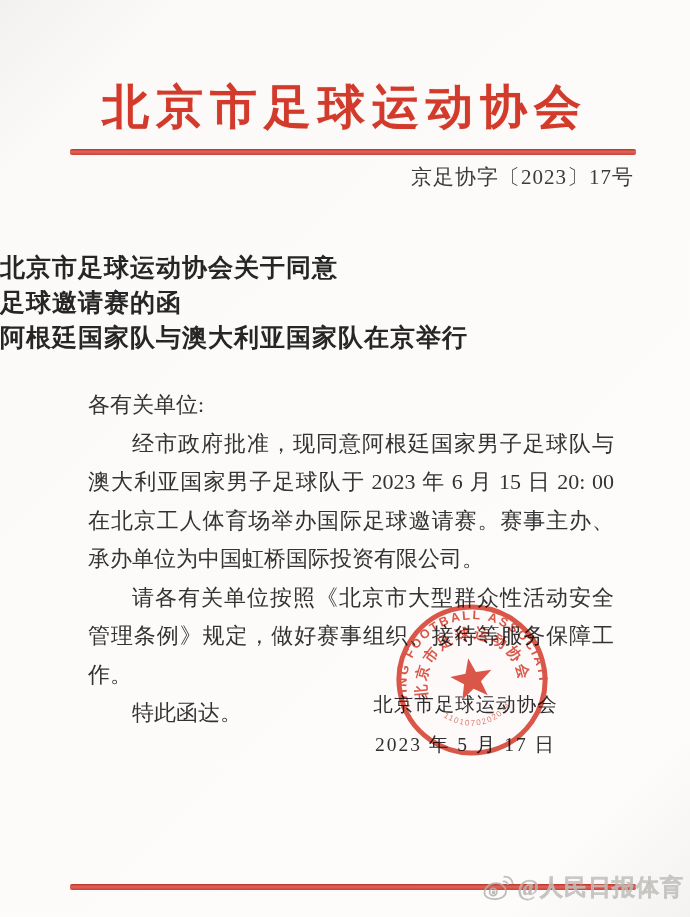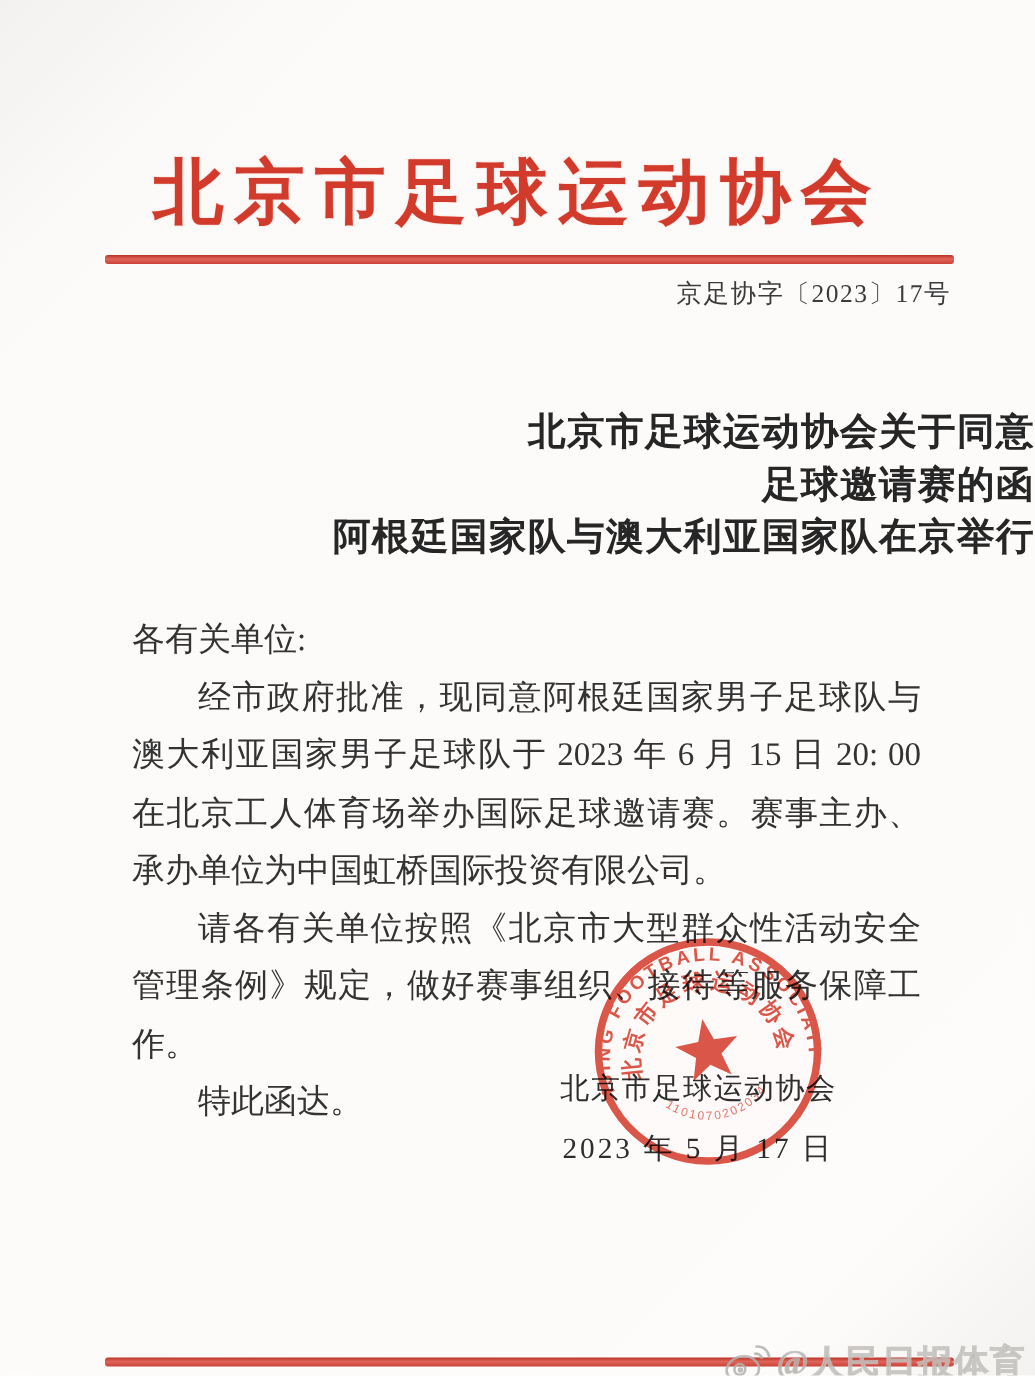--- a/index.html
+++ b/index.html
@@ -6,47 +6,46 @@
   body {
     width: 690px; height: 917px;
     background: linear-gradient(135deg, #f2f1ef 0%, #fbfaf8 12%, #fdfcfb 88%, #f3f2f0 100%);
     font-family: "Liberation Serif", "DejaVu Serif", serif;
     overflow: hidden;
     position: relative;
   }
   .page {
     position: absolute; inset: 0;
     color: #2f2f2f;
-    margin-top: 21px;
   }
   .letterhead {
     position: absolute; top: 76px; left: 0; right: 0;
     text-align: center;
     font-size: 47px; font-weight: bold;
     letter-spacing: 7px;
     color: #d23b2b;
     text-shadow: 0 0 1px rgba(210,59,43,.4);
     white-space: nowrap;
   }
   .rule {
     position: absolute; left: 70px; width: 566px;
     background: linear-gradient(#b93327, #e1645a 45%, #c94237);
     border-radius: 2px;
   }
   .rule.top { top: 149px; height: 6px; }
   .rule.bottom { top: 884px; height: 6px; }
   .doc-number {
     position: absolute; top: 163px; right: 56px;
-    font-size: 17px; color: #3b3b3b;
+    font-size: 21px; color: #3b3b3b;
     letter-spacing: 1px;
     font-family: "Liberation Serif", "DejaVu Serif", serif;
   }
   .title {
     position: absolute; top: 250px; left: 0; right: 0;
-    text-align: right;
+    text-align: left;
     font-size: 25px; font-weight: bold;
     line-height: 35px;
     color: #262626;
     letter-spacing: 1px;
   }
   .body-text {
     position: absolute; top: 386px; left: 88px; width: 526px;
     font-size: 22px; line-height: 38.5px;
     color: #333;
     text-align: justify;

